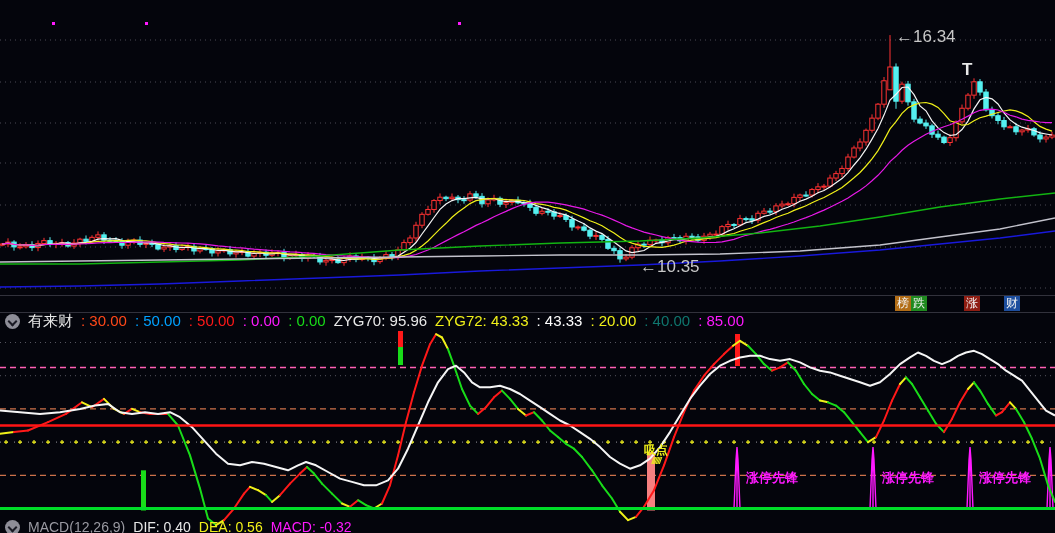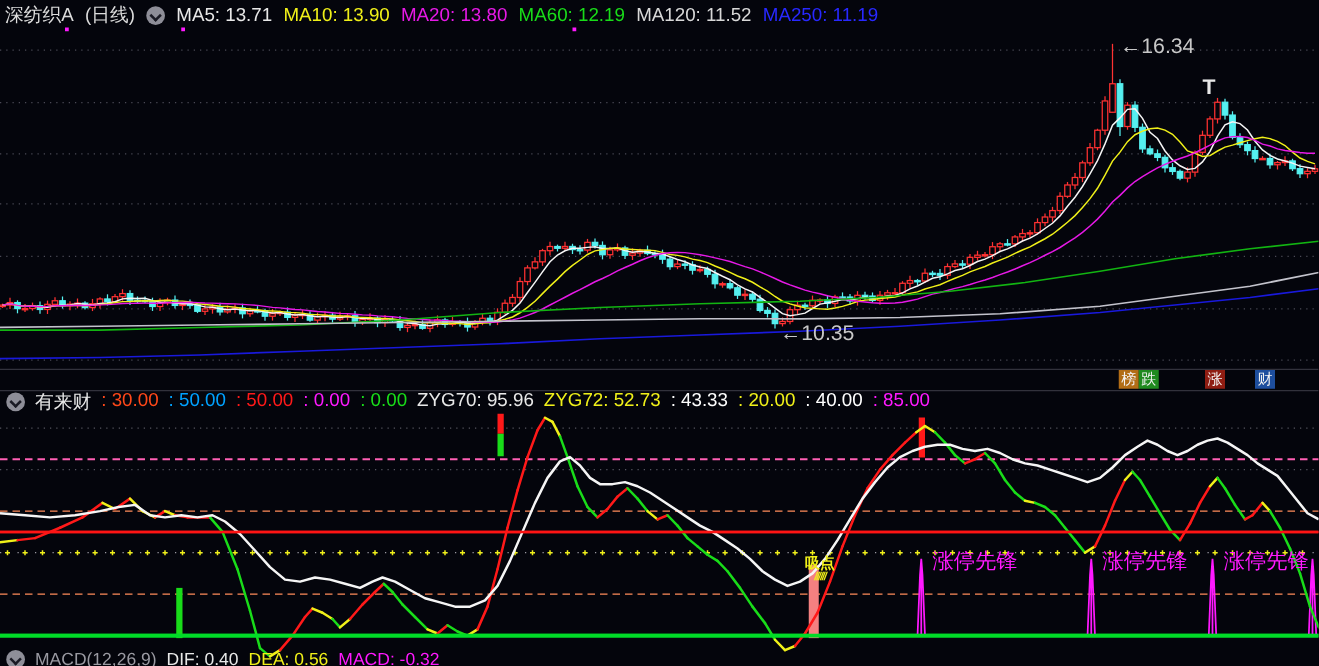--- a/index.html
+++ b/index.html
@@ -12,21 +12,21 @@
   .hdr3{left:5px;top:519px;font-size:14px;gap:8px;}
   .hdr span{display:inline-block;}
   .circle-icon{width:15px;height:15px;border-radius:50%;background:#8e8e98;position:relative;flex:0 0 auto;}
   .circle-icon:after{content:"";position:absolute;left:4px;top:4px;width:5px;height:5px;
      border-right:2px solid #1a1a24;border-bottom:2px solid #1a1a24;transform:rotate(45deg);}
   .title-txt{color:#dcdcdc;}
   .tag{position:absolute;top:296px;width:16px;height:15px;line-height:15px;text-align:center;
        font-size:12px;color:#f2f2f2;cursor:pointer;}
   .divline{position:absolute;left:0;width:1055px;height:1px;background:#32323c;}
   .anno{position:absolute;color:#c8c8c8;font-size:17px;}
-  .sig-label{position:absolute;font-size:17px;font-weight:normal;color:#ff19ff;letter-spacing:0;}
+  .sig-label{position:absolute;font-size:13px;font-weight:bold;color:#ff19ff;letter-spacing:0;margin-top:32px;}
   .absorb{position:absolute;color:#f0f019;font-weight:bold;font-size:12px;line-height:11px;text-align:center;}
   .absorb .sl{font-size:9px;font-style:italic;letter-spacing:-1px;display:block;}
   .alert-dot{position:absolute;width:3px;height:3px;background:#ff19ff;top:22px;}
 </style>
 </head>
 <body>
 
 <div id="stage">
   <svg id="chart-svg" width="1055" height="533" viewBox="0 0 1055 533">
       <line x1="0" y1="40" x2="1055" y2="40" stroke="#4a4a55" stroke-width="1" stroke-dasharray="1 4"></line>
@@ -532,67 +532,54 @@
       <line x1="1016" y1="408.9" x2="1024" y2="422.2" stroke="#19dc19" stroke-width="2" stroke-linecap="round"></line>
       <line x1="1024" y1="422.2" x2="1032" y2="438.8" stroke="#19dc19" stroke-width="2" stroke-linecap="round"></line>
       <line x1="1032" y1="438.8" x2="1040" y2="458.7" stroke="#19dc19" stroke-width="2" stroke-linecap="round"></line>
       <line x1="1040" y1="458.7" x2="1048" y2="485.3" stroke="#19dc19" stroke-width="2" stroke-linecap="round"></line>
       <line x1="1048" y1="485.3" x2="1055" y2="501.9" stroke="#19dc19" stroke-width="2" stroke-linecap="round"></line>
       <polyline points="0,410.6 20,412.2 40,413.9 60,412.2 80,408.9 95,405.6 108,403.9 120,412.2 132,413.9 145,412.2 158,413.9 170,412.2 180,417.2 192,427.2 204,440.4 216,453.7 228,463.7 240,465.3 252,462.0 264,463.7 276,467.0 288,470.3 298,465.3 306,462.0 316,465.3 328,472.0 340,478.6 352,481.9 364,485.3 376,485.3 388,480.3 398,468.7 408,448.7 418,425.5 428,402.3 438,382.3 448,369.1 456,365.7 464,372.4 472,382.3 480,387.3 490,387.3 500,385.7 510,389.0 520,394.0 530,400.6 540,407.2 550,413.9 560,420.5 570,425.5 580,432.1 590,438.8 600,447.1 610,457.0 620,463.7 630,468.7 640,465.3 650,458.7 660,447.1 670,432.1 680,415.5 690,398.9 700,385.7 710,374.0 720,365.7 730,360.8 740,357.4 750,355.8 760,355.8 770,359.1 780,360.8 790,359.1 800,362.4 810,367.4 820,370.7 830,372.4 840,375.7 850,379.0 860,382.3 870,385.7 880,382.3 890,374.0 900,364.1 910,357.4 918,352.5 926,355.8 934,360.8 942,364.1 950,360.8 958,355.8 966,352.5 974,350.8 982,354.1 990,359.1 998,364.1 1006,370.7 1014,375.7 1022,380.7 1030,390.6 1038,400.6 1046,410.6 1055,415.5" fill="none" stroke="#f5f5f5" stroke-width="2" stroke-linejoin="round"></polyline>
       <line x1="0" y1="425.5" x2="1055" y2="425.5" stroke="#ff1414" stroke-width="2"></line>
       <line x1="0" y1="508.5" x2="1055" y2="508.5" stroke="#00dc28" stroke-width="3"></line>
     </svg>
 
-  <div class="hdr hdr1">
-    <span class="title-txt">深纺织A</span>
-    <span class="title-txt">(日线)</span>
-    <span class="circle-icon"></span>
-    <span id="ma-labels" style="display:inline-flex;gap:9px;">
-        <span style="color: rgb(232, 232, 232);">MA5: 13.71</span>
-        <span style="color: rgb(240, 240, 25);">MA10: 13.90</span>
-        <span style="color: rgb(230, 25, 230);">MA20: 13.80</span>
-        <span style="color: rgb(25, 220, 25);">MA60: 12.19</span>
-        <span style="color: rgb(216, 216, 216);">MA120: 11.52</span>
-        <span style="color: rgb(40, 40, 255);">MA250: 11.19</span>
-      </span>
-  </div>
 
   <div class="divline" style="top:295px;"></div>
   <div class="divline" style="top:312px;"></div>
 
   <div id="tags-row">
       <div class="tag" style="left: 895px; background: rgb(178, 109, 22);">榜</div>
       <div class="tag" style="left: 911px; background: rgb(31, 138, 31);">跌</div>
       <div class="tag" style="left: 964px; background: rgb(143, 29, 18);">涨</div>
       <div class="tag" style="left: 1004px; background: rgb(29, 78, 158);">财</div>
     </div>
 
   <div class="anno" style="left:896px;top:27px;">←16.34</div>
-  <div class="anno" style="left:624px;top:257px;">←10.35</div>
+  <div class="anno" style="left:640px;top:257px;">←10.35</div>
   <div class="anno" style="left:962px;top:60px;font-weight:bold;color:#e8e8e8;">T</div>
   <div id="alert-dots">
       <div class="alert-dot" style="left: 52px;"></div>
       <div class="alert-dot" style="left: 145px;"></div>
       <div class="alert-dot" style="left: 458px;"></div>
     </div>
 
   <div class="hdr hdr2">
     <span class="circle-icon"></span>
     <span id="ind-values" style="display:inline-flex;gap:8px;">
         <span style="color: rgb(232, 232, 232);">有来财</span>
         <span style="color: rgb(255, 72, 25);">: 30.00</span>
         <span style="color: rgb(0, 162, 255);">: 50.00</span>
         <span style="color: rgb(255, 25, 25);">: 50.00</span>
         <span style="color: rgb(255, 25, 255);">: 0.00</span>
         <span style="color: rgb(25, 220, 25);">: 0.00</span>
         <span style="color: rgb(232, 232, 232);">ZYG70: 95.96</span>
-        <span style="color: rgb(240, 240, 25);">ZYG72: 52.73</span>
+        <span style="color: rgb(240, 240, 25);">ZYG72: 43.33</span>
         <span style="color: #ffffff;">: 43.33</span>
         <span style="color: rgb(240, 240, 25);">: 20.00</span>
-        <span style="color: #ffffff;">: 40.00</span>
+        <span style="color: #0f766e;">: 40.00</span>
         <span style="color: rgb(255, 25, 255);">: 85.00</span>
       </span>
   </div>
 
   <div id="signal-labels">
       <div class="sig-label" style="left: 746px; top: 437px;">涨停先锋</div>
       <div class="sig-label" style="left: 882px; top: 437px;">涨停先锋</div>
       <div class="sig-label" style="left: 979px; top: 437px;">涨停先锋</div>
     </div>
   <div class="absorb" id="absorb-label" style="left: 644px; top: 445px;">

